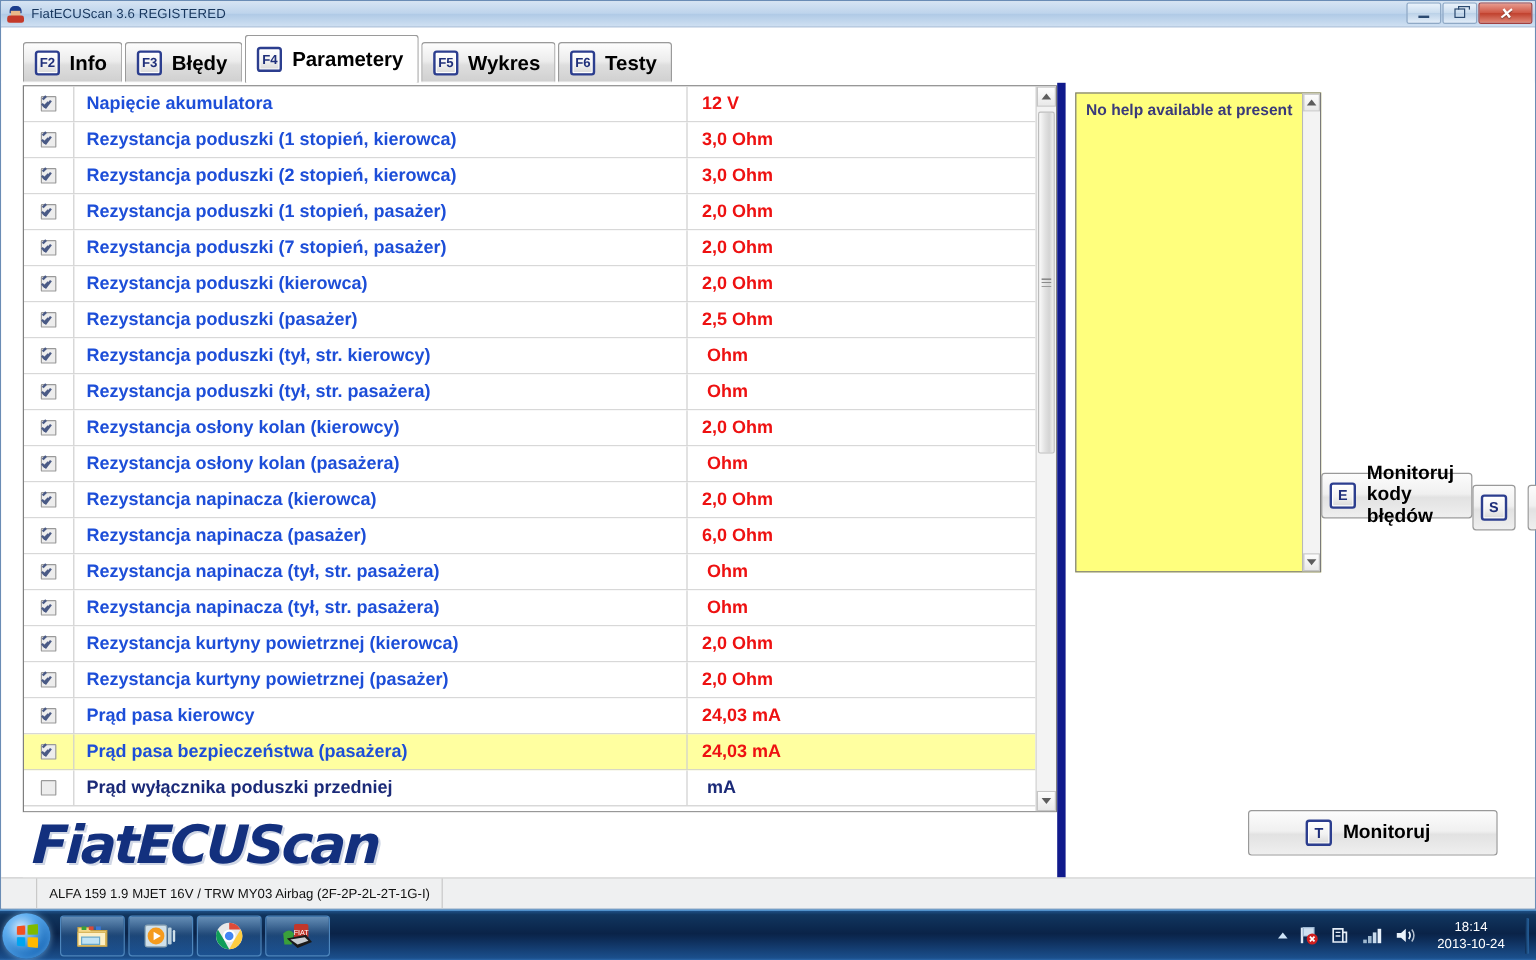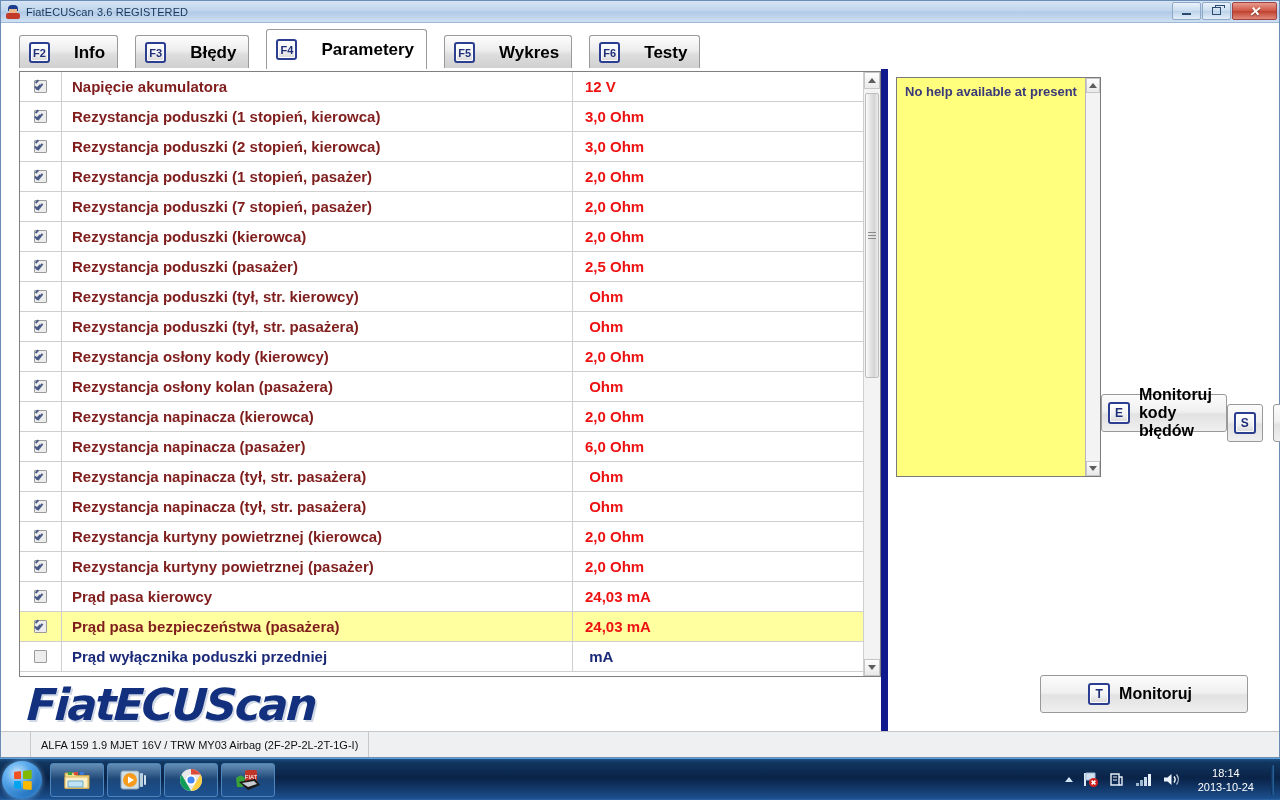--- a/index.html
+++ b/index.html
@@ -60,26 +60,26 @@
   
   .tabstrip {
     flex: none; height: 46px; padding: 8px 0 0 18px;
     display: flex; align-items: flex-end; gap: 0;
     background: #fff; position: relative;
   }
   .tabstrip::after{
     content:""; position:absolute; left:0; right:0; bottom:0; height:1px; background:#fff;
   }
   .tab {
-    height: 34px; display: flex; align-items: center; gap: 24px;
+    height: 34px; display: flex; align-items: center; gap: 8px;
     padding: 0 12px 0 9px;
     border: 1px solid #9a9a9a; border-bottom: none;
     border-radius: 3px 3px 0 0;
     background: linear-gradient(to bottom,#fdfdfd 0%,#ececec 45%,#dedede 55%,#cfcfcf 100%);
-    margin-right: 17px; position: relative;
+    margin-right: 2px; position: relative;
   }
   .tab.active {
     height: 40px; background: #fff; border-color: #9a9a9a; z-index: 3;
     box-shadow: none;
   }
   .key {
     flex: none;
     min-width: 21px; height: 21px; padding: 0 2px;
     border: 2px solid #2c3e8f; border-radius: 3px;
     background: linear-gradient(to bottom,#ffffff 0%,#f2f2f2 55%,#d9d9d9 100%);
@@ -121,21 +121,21 @@
     transform: rotate(-45deg); transform-origin:left bottom;
     box-shadow: 3px -4px 0 -1px #4a5a86;
   }
   .cb.on::before{
     content:""; position:absolute; left:4px; top:2px; width:2px; height:8px;
     background:#4a5a86; transform: rotate(38deg);
   }
   .name-cell {
     flex: 1; min-width: 0; padding-left: 10px; height: 100%;
     display: flex; align-items: center; border-right: 1px solid #cfcfcf;
-    font-size: 15px; font-weight: bold; color: #7f1d1d;
+    font-size: 15px; font-weight: bold; color: #1d4ed8;
     white-space: nowrap; overflow: hidden;
   }
   .val-cell {
     width: 290px; flex: none; padding-left: 12px; height: 100%;
     display: flex; align-items: center;
     font-size: 15px; font-weight: bold; color: #ee1111;
     white-space: pre;
   }
   .row.inactive .name-cell, .row.inactive .val-cell { color: #1b2a78; }
 
@@ -366,21 +366,21 @@
                 <div class="cb-cell">
                   <span class="cb on"></span>
                 </div>
                 <div class="name-cell">Rezystancja poduszki (tył, str. pasażera)</div>
                 <div class="val-cell"> Ohm</div>
               </div>
               <div class="row">
                 <div class="cb-cell">
                   <span class="cb on"></span>
                 </div>
-                <div class="name-cell">Rezystancja osłony kody (kierowcy)</div>
+                <div class="name-cell">Rezystancja osłony kolan (kierowcy)</div>
                 <div class="val-cell">2,0 Ohm</div>
               </div>
               <div class="row">
                 <div class="cb-cell">
                   <span class="cb on"></span>
                 </div>
                 <div class="name-cell">Rezystancja osłony kolan (pasażera)</div>
                 <div class="val-cell"> Ohm</div>
               </div>
               <div class="row">

